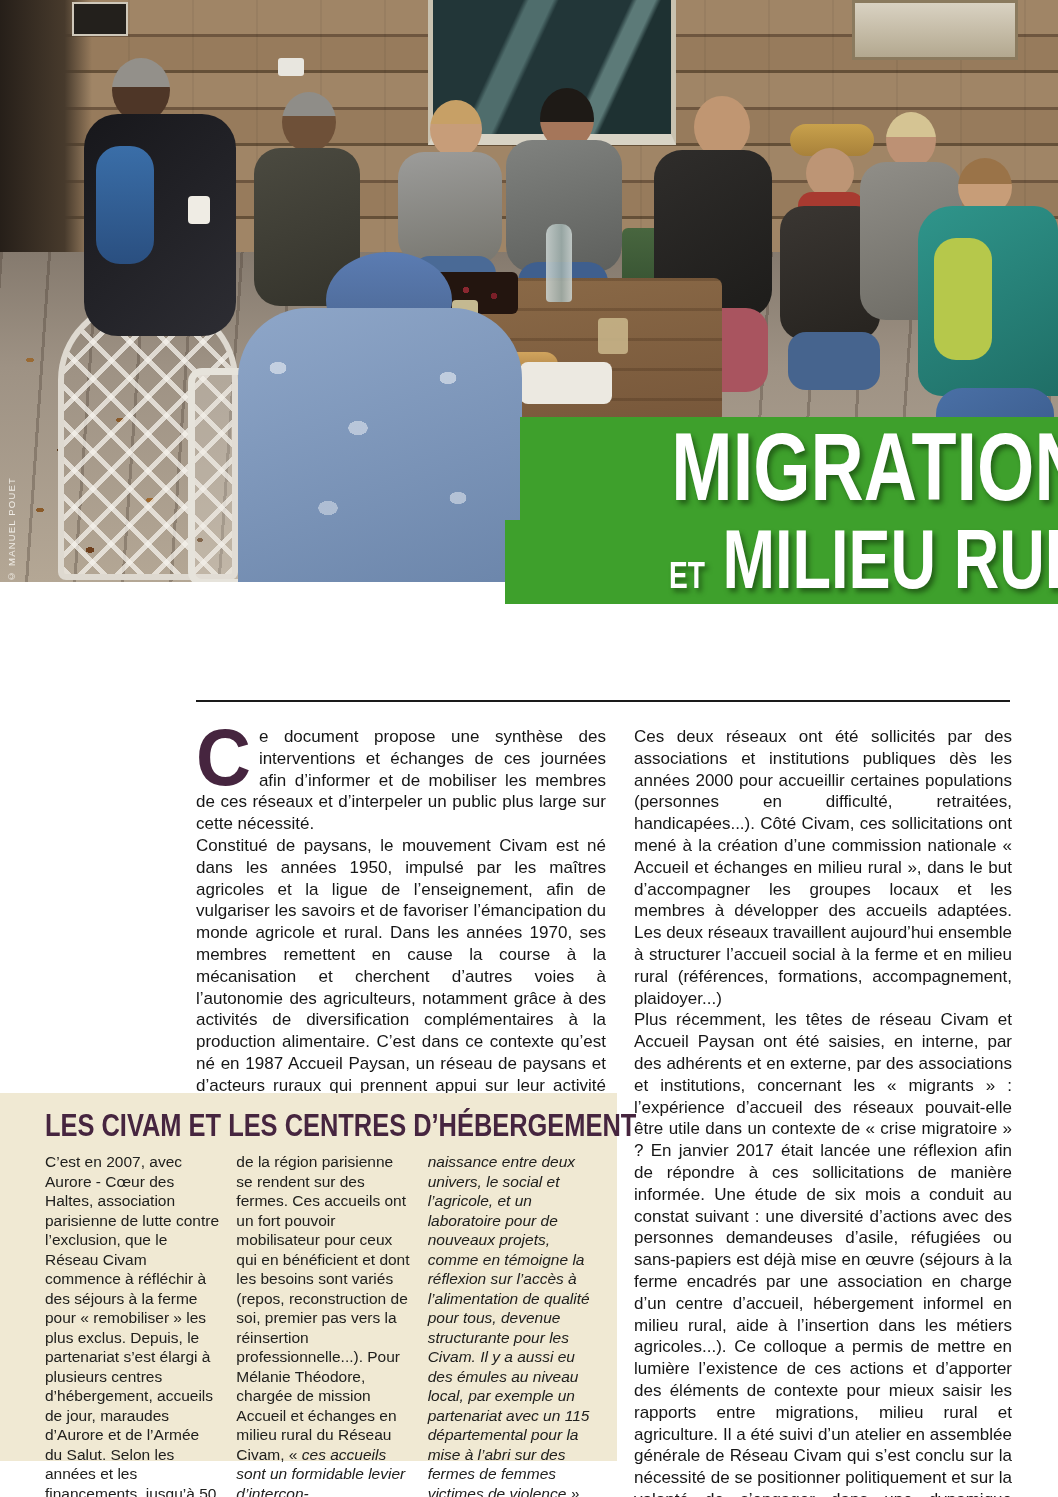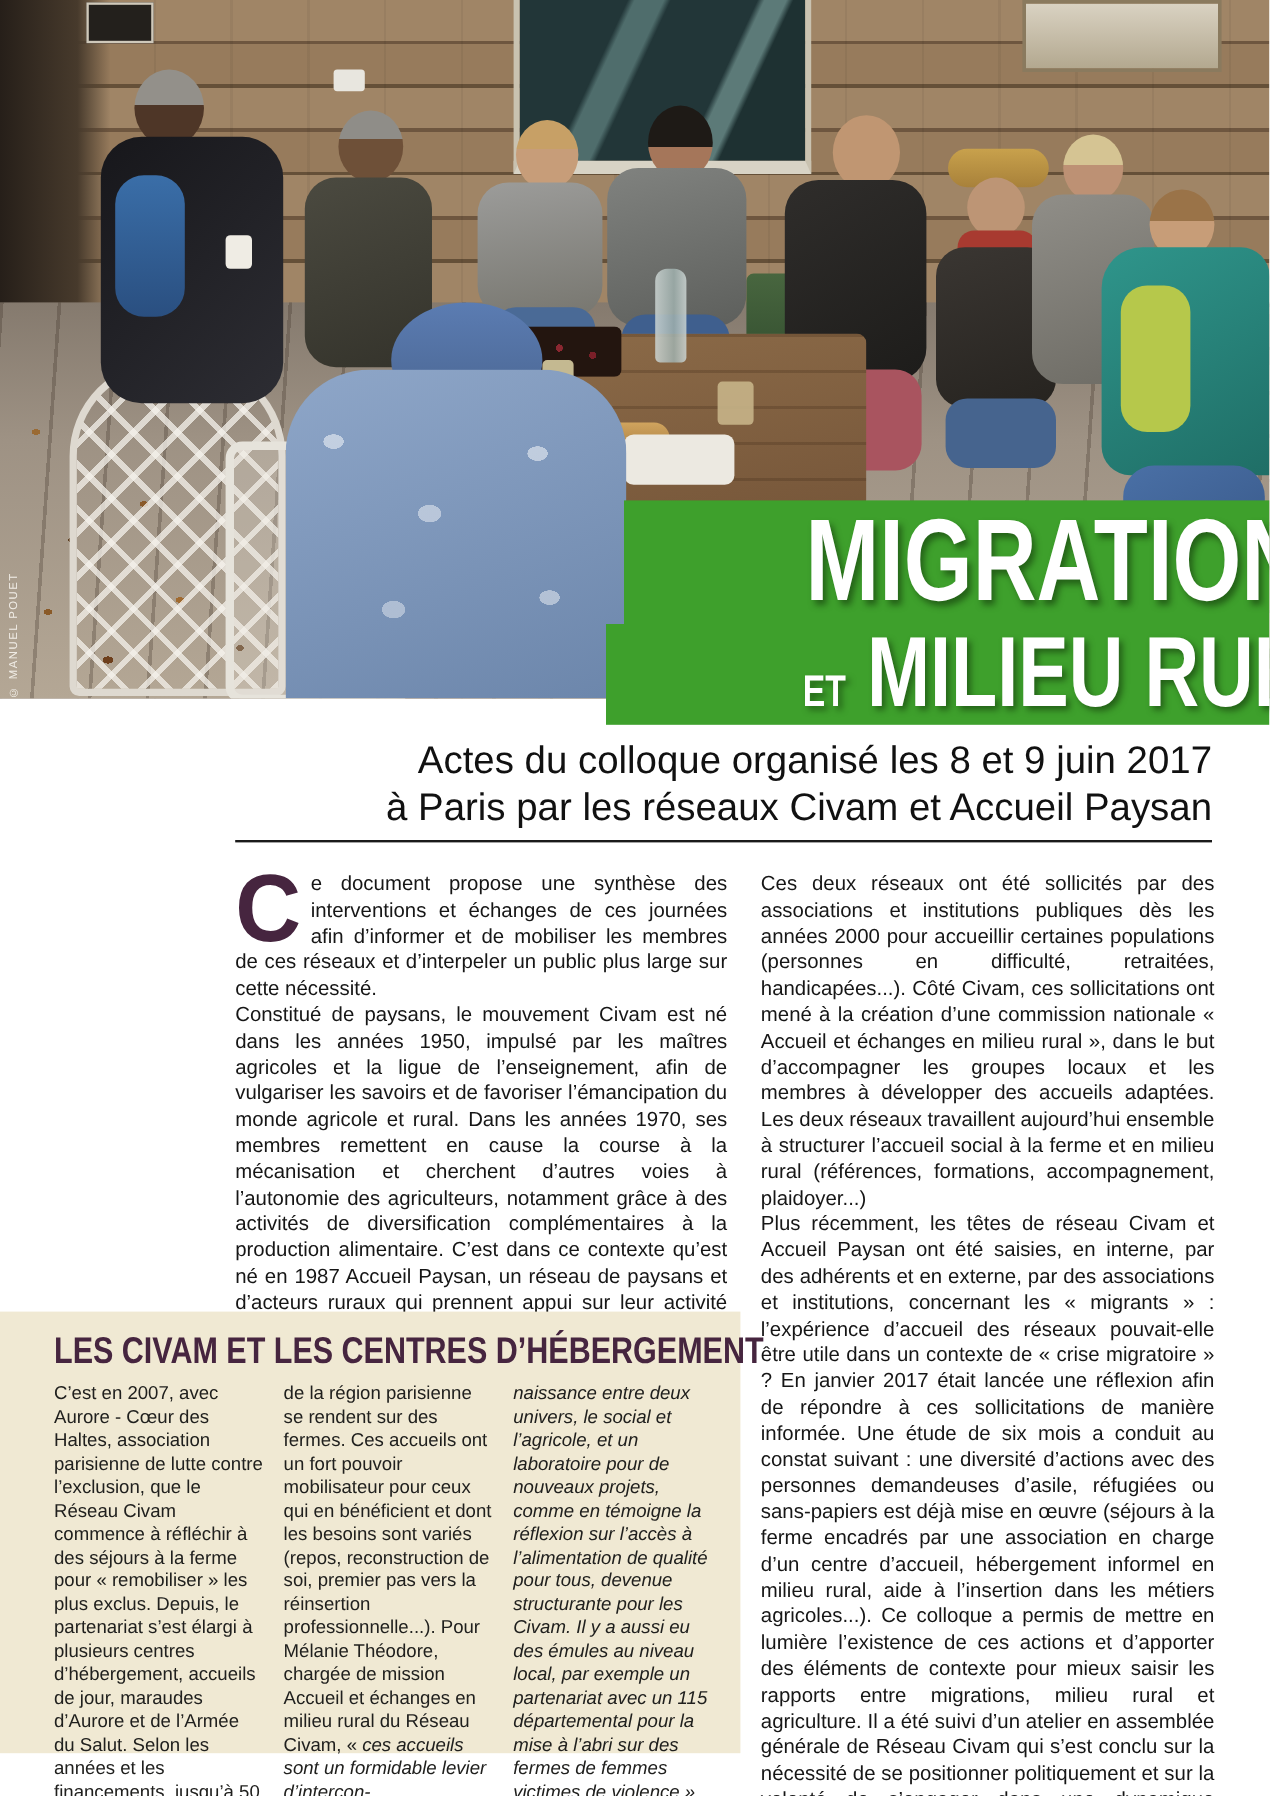--- a/index.html
+++ b/index.html
@@ -148,24 +148,20 @@
     <div class="photo-credit fig">© MANUEL POUET</div>
   </div>
 
   <div class="banner-l1">
     <span class="bt">MIGRATIONS</span>
   </div>
   <div class="banner-l2">
     <span class="bt"><span class="et">ET</span> <span>MILIEU RURAL</span></span>
   </div>
 
-  <div class="subtitle">
-    <div>Actes du colloque organisé les 8 et 9 juin 2017</div>
-    <div>à Paris par les réseaux Civam et Accueil Paysan</div>
-  </div>
   <div class="rule"></div>
 
   <div class="col col1">
     <p><span class="dropcap">C</span><span>e document propose une synthèse des interventions et échanges de ces journées afin d’informer et de mobiliser les membres de ces réseaux et d’interpeler un public plus large sur cette nécessité.</span></p>
     <p>Constitué de paysans, le mouvement Civam est né dans les années 1950, impulsé par les maîtres agricoles et la ligue de l’enseignement, afin de vulgariser les savoirs et de favoriser l’émancipation du monde agricole et rural. Dans les années 1970, ses membres remettent en cause la course à la mécanisation et cherchent d’autres voies à l’autonomie des agriculteurs, notamment grâce à des activités de diversification complémentaires à la production alimentaire. C’est dans ce contexte qu’est né en 1987 Accueil Paysan, un réseau de paysans et d’acteurs ruraux qui prennent appui sur leur activité agricole ou sur leur lieu de vie pour mettre en place un accueil touristique, pédagogique et social.</p>
   </div>
   <div class="col col2">
     <p>Ces deux réseaux ont été sollicités par des associations et institutions publiques dès les années 2000 pour accueillir certaines populations (personnes en difficulté, retraitées, handicapées...). Côté Civam, ces sollicitations ont mené à la création d’une commission nationale « Accueil et échanges en milieu rural », dans le but d’accompagner les groupes locaux et les membres à développer des accueils adaptées. Les deux réseaux travaillent aujourd’hui ensemble à structurer l’accueil social à la ferme et en milieu rural (références, formations, accompagnement, plaidoyer...)</p>
     <p>Plus récemment, les têtes de réseau Civam et Accueil Paysan ont été saisies, en interne, par des adhérents et en externe, par des associations et institutions, concernant les « migrants » : l’expérience d’accueil des réseaux pouvait-elle être utile dans un contexte de « crise migratoire » ? En janvier 2017 était lancée une réflexion afin de répondre à ces sollicitations de manière informée. Une étude de six mois a conduit au constat suivant : une diversité d’actions avec des personnes demandeuses d’asile, réfugiées ou sans-papiers est déjà mise en œuvre (séjours à la ferme encadrés par une association en charge d’un centre d’accueil, hébergement informel en milieu rural, aide à l’insertion dans les métiers agricoles...). Ce colloque a permis de mettre en lumière l’existence de ces actions et d’apporter des éléments de contexte pour mieux saisir les rapports entre migrations, milieu rural et agriculture. Il a été suivi d’un atelier en assemblée générale de Réseau Civam qui s’est conclu sur la nécessité de se positionner politiquement et sur la volonté de s’engager dans une dynamique collective.</p>
   </div>

